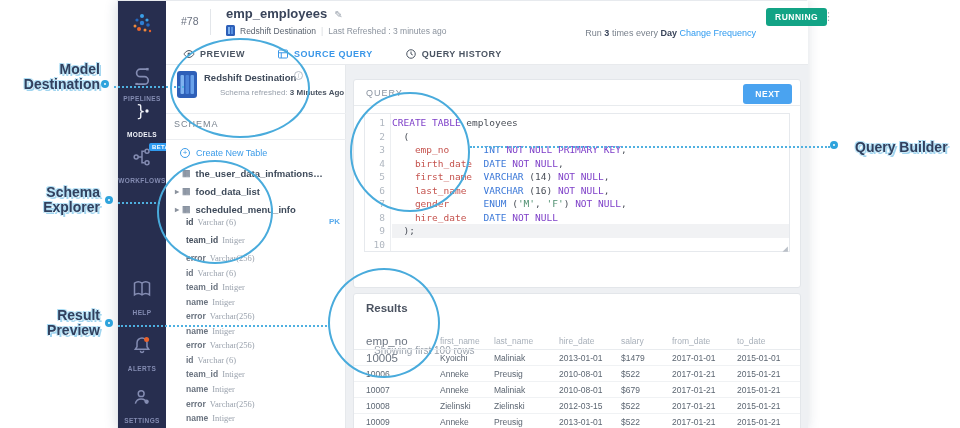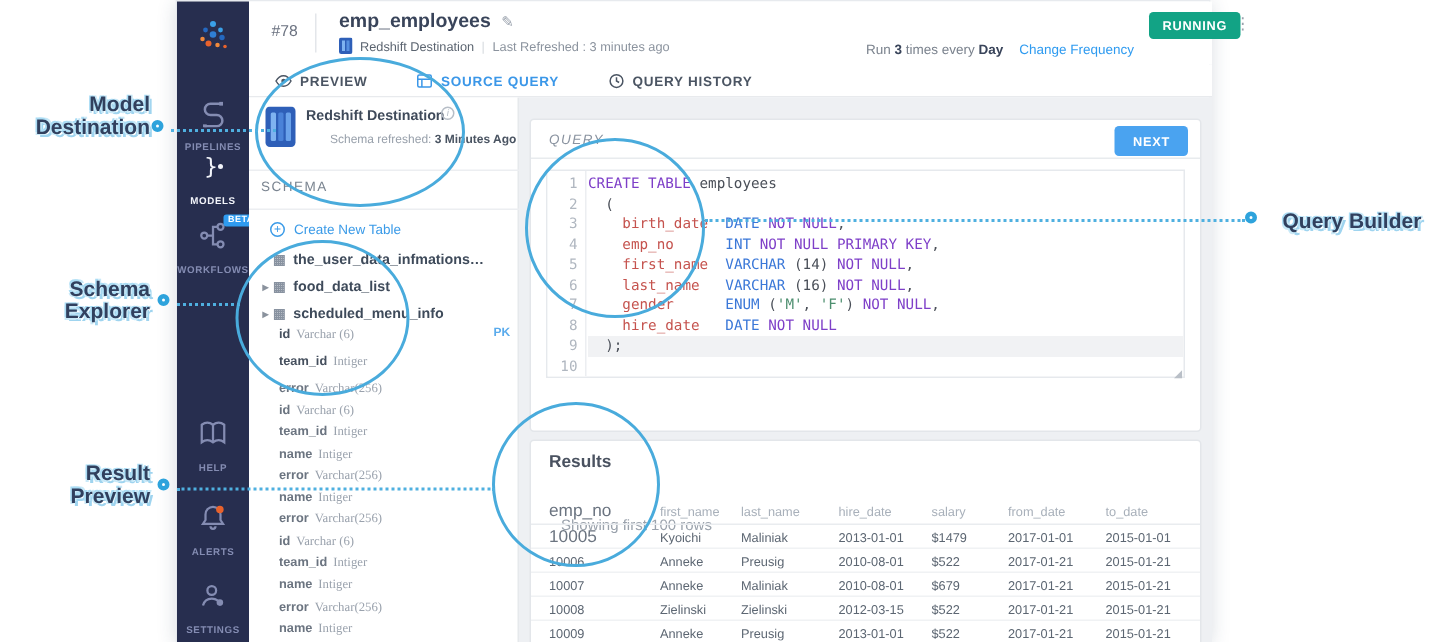--- a/index.html
+++ b/index.html
@@ -29,21 +29,21 @@
   .edit-pencil { font-size:10px; color:#9aa2ad; margin-left:7px; font-weight:normal; cursor:pointer; }
   #title-sub { position:absolute; left:60px; top:24px; font-size:8.5px; color:#5b6470; display:flex; align-items:center; gap:5px; }
   #title-sub .dest-mini { width:9px; height:11px; }
   #title-sub .sub-div { color:#d6dade; }
   #title-sub .lr { color:#8b939e; }
   #status-badge { position:absolute; left:600px; top:7px; background:#12a385; color:#fff;
     font-size:8.5px; font-weight:bold; letter-spacing:.5px; padding:4px 9px; border-radius:3px; }
   #kebab-top { position:absolute; left:657px; top:9px; font-size:11px; color:#9aa2ad; cursor:pointer; line-height:1.1; }
   #schedule-row { position:absolute; right:52px; top:27px; font-size:9px; color:#7a828d; white-space:nowrap; }
   #schedule-row b { color:#39445a; }
-  #change-frequency { color:#2f9bf0; margin-left:8px; cursor:pointer; }
+  #change-frequency { color:#2f9bf0; margin-left:0; cursor:pointer; }
 
   
   #tab-bar { position:absolute; left:48px; top:42px; width:642px; height:22px; border-bottom:1px solid #e8eaed;
     display:flex; align-items:center; padding-left:17px; gap:32px; background:#fff; }
   .tab { display:flex; align-items:center; gap:5px; font-size:9px; font-weight:bold; letter-spacing:.5px;
     color:#4b5563; cursor:pointer; }
   .tab.active { color:#3b97e8; }
   .tab svg { width:12px; height:12px; }
 
   
@@ -74,21 +74,21 @@
   .col-row.primary .cname { color:#46505e; }
   .col-row .ctype { color:#9aa2ad; margin-left:4px;font-family:Liberation Serif, serif; }
   .col-badges { position:absolute; font-size:8px; color:#5aabec; font-weight:bold; }
   .col-kebab { position:absolute; color:#98a0ab; font-size:9px; cursor:pointer; }
 
   
   #work-area { position:absolute; left:228px; top:64px; width:462px; height:364px; background:#eef0f3; }
   .card { position:absolute; left:7px; width:448px; background:#fff; border:1px solid #e3e6ea; border-radius:3px; }
   #query-card { top:14px; height:209px; }
   #query-head { position:absolute; left:0; top:0; right:0; height:26px; border-bottom:1px solid #e8ebee; }
-  #query-title { position:absolute; left:12px; top:8px; font-size:9px; letter-spacing:1px; color:#8a93a0;font-style:italic; }
+  #query-title { position:absolute; left:12px; top:8px; font-size:9px; letter-spacing:1px; color:#8a93a0; }
   #next-button { position:absolute; right:8px; top:4px; background:#4aa3f0; color:#fff; border:none; border-radius:3px;
     font-size:8.5px; font-weight:bold; letter-spacing:.5px; padding:5px 12px; cursor:pointer; }
   #editor { position:absolute; left:10px; top:33px; right:10px; height:139px; border:1px solid #e6e9ed;
     font-family:"DejaVu Sans Mono", monospace; font-size:9.5px; overflow:hidden; background:#fff; cursor:text; }
   #gutter { position:absolute; left:0; top:0; width:26px; bottom:0; border-right:1px solid #eceef1; background:#fff;
     color:#b0b7c0; text-align:right; padding:2px 5px 0 0; }
   #code-lines { position:absolute; left:27px; top:0; right:0; bottom:0; padding-top:2px; color:#4a4f58; }
   .code-line, .gut-line { height:13.5px; line-height:13.5px; white-space:pre; }
   .code-line.active-line { background:#f1f2f4; }
   .tok-kw{color:#7e3fc8;} .tok-type{color:#3b78d8;} .tok-id{color:#c5534e;} .tok-str{color:#4d8f6f;} .tok-plain{color:#4a4f58;}
@@ -308,22 +308,22 @@
               <div class="gut-line">5</div>
               <div class="gut-line">6</div>
               <div class="gut-line">7</div>
               <div class="gut-line">8</div>
               <div class="gut-line">9</div>
               <div class="gut-line">10</div>
             </div>
           <div id="code-lines">
               <div class="code-line"><span class="tok-kw">CREATE TABLE</span><span class="tok-plain"> employees</span></div>
               <div class="code-line"><span class="tok-plain">  (</span></div>
+              <div class="code-line"><span>    </span><span class="tok-id">emp_no</span><span>      </span><span class="tok-type">INT</span><span> </span><span class="tok-kw">NOT NULL</span><span> </span><span class="tok-kw">PRIMARY KEY</span><span class="tok-plain">,</span></div>
               <div class="code-line"><span>    </span><span class="tok-id">birth_date</span><span>  </span><span class="tok-type">DATE</span><span> </span><span class="tok-kw">NOT NULL</span><span class="tok-plain">,</span></div>
-              <div class="code-line"><span>    </span><span class="tok-id">emp_no</span><span>      </span><span class="tok-type">INT</span><span> </span><span class="tok-kw">NOT NULL</span><span> </span><span class="tok-kw">PRIMARY KEY</span><span class="tok-plain">,</span></div>
               <div class="code-line"><span>    </span><span class="tok-id">first_name</span><span>  </span><span class="tok-type">VARCHAR</span><span class="tok-plain"> (14) </span><span class="tok-kw">NOT NULL</span><span class="tok-plain">,</span></div>
               <div class="code-line"><span>    </span><span class="tok-id">last_name</span><span>   </span><span class="tok-type">VARCHAR</span><span class="tok-plain"> (16) </span><span class="tok-kw">NOT NULL</span><span class="tok-plain">,</span></div>
               <div class="code-line"><span>    </span><span class="tok-id">gender</span><span>      </span><span class="tok-type">ENUM</span><span class="tok-plain"> (</span><span class="tok-str">'M'</span><span class="tok-plain">, </span><span class="tok-str">'F'</span><span class="tok-plain">) </span><span class="tok-kw">NOT NULL</span><span class="tok-plain">,</span></div>
               <div class="code-line"><span>    </span><span class="tok-id">hire_date</span><span>   </span><span class="tok-type">DATE</span><span> </span><span class="tok-kw">NOT NULL</span></div>
               <div class="code-line active-line"><span class="tok-plain">  );</span></div>
               <div class="code-line"><span></span></div>
             </div>
         </div>
         <span id="resize-handle">◢</span>
       </div>

